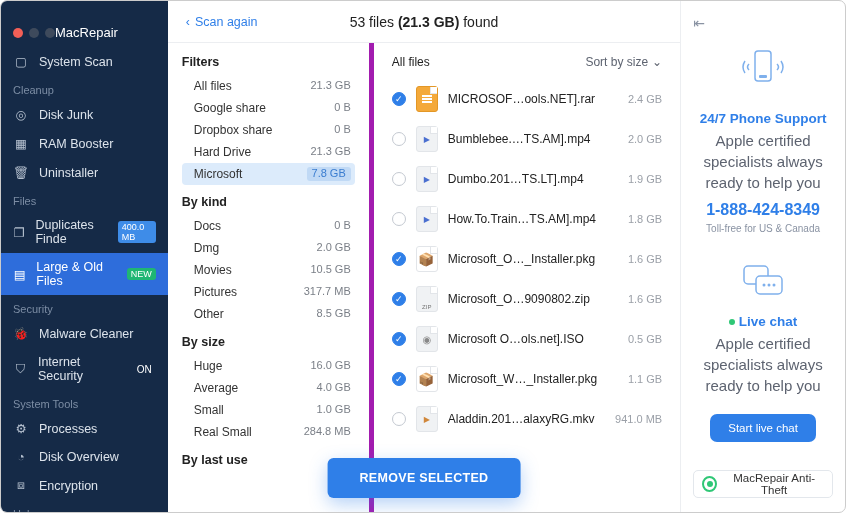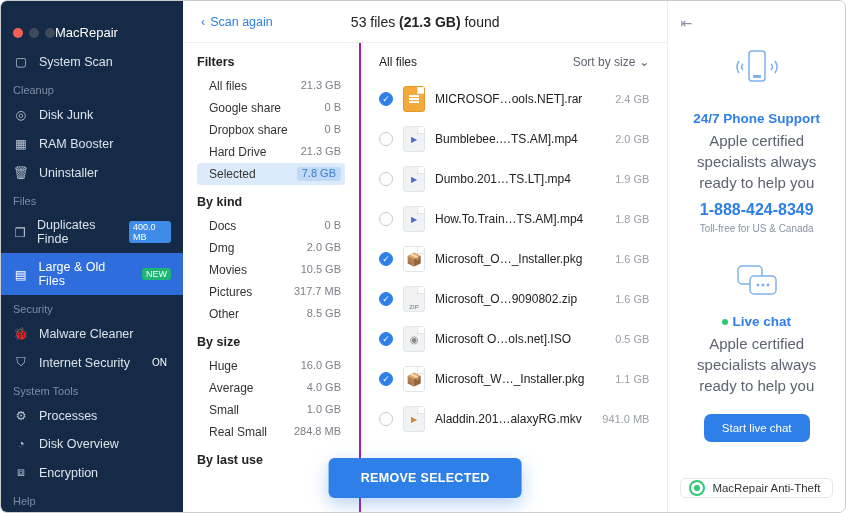--- a/index.html
+++ b/index.html
@@ -16,21 +16,21 @@
 .section-label { padding: 8px 12px 4px; font-size: 11px; color: #7c8da4; }
 .badge { font-size: 9px; padding: 1px 4px; border-radius: 3px; margin-left: auto; }
 .badge.blue { background: #3e8ce8; color: #fff; }
 .badge.green { background: #1fb673; color: #fff; }
 .badge.on { margin-left: auto; font-size: 10px; color: #fff; }
 .main { flex: 1; display: flex; flex-direction: column; position: relative; }
 .main-header { padding: 13px 18px 12px; text-align: center; position: relative; border-bottom: 1px solid #eceef1; }
 .scan-again { position: absolute; left: 18px; top: 14px; color: #2f7fe8; font-size: 12.5px; display: flex; align-items: center; gap: 5px; cursor: pointer; }
 .main-header h1 { font-size: 14px; font-weight: 400; color: #222; }
 .main-body { flex: 1; display: flex; overflow: hidden; }
-.filters { width: 178px; border-right: 2px solid #a21caf; padding: 12px 14px; overflow-y: auto; font-size: 12px; color: #333; }
+.filters { width: 206px; border-right: 5px solid #a21caf; padding: 12px 14px; overflow-y: auto; font-size: 12px; color: #333; }
 .filter-group-title { font-weight: 600; font-size: 12.5px; margin: 10px 0 6px; color: #222; }
 .filter-group-title:first-child { margin-top: 0; }
 .filter-row { display: flex; justify-content: space-between; padding: 4px 4px 4px 12px; cursor: pointer; border-radius: 4px; }
 .filter-row .val { color: #7a7f87; font-size: 11px; margin-left: 20px; }
 .filter-row.sel { background: #dcebfb; }
 .filter-row.sel .val { background: #c0d9f5; color: #3a7dd0; padding: 0 5px; border-radius: 3px; }
 .filelist { flex: 1; display: flex; flex-direction: column; overflow: hidden; }
 .filelist-head { display: flex; justify-content: space-between; padding: 12px 18px 10px; font-size: 12px; color: #222; }
 .sort { color: #5d6370; display: flex; align-items: center; gap: 4px; cursor: pointer; }
 .files { flex: 1; overflow-y: auto; padding: 0 10px 60px; }
@@ -166,21 +166,21 @@
         </div>
       <div class="filter-row">
           <span>Dropbox share</span>
           <span class="val">0 B</span>
         </div>
       <div class="filter-row">
           <span>Hard Drive</span>
           <span class="val">21.3 GB</span>
         </div>
       <div class="filter-row sel">
-          <span>Selected</span>
+          <span>Microsoft</span>
           <span class="val">7.8 GB</span>
         </div>
 
       <div class="filter-group-title">By kind</div>
       <div class="filter-row">
           <span>Docs</span>
           <span class="val">0 B</span>
         </div>
       <div class="filter-row">
           <span>Dmg</span>

